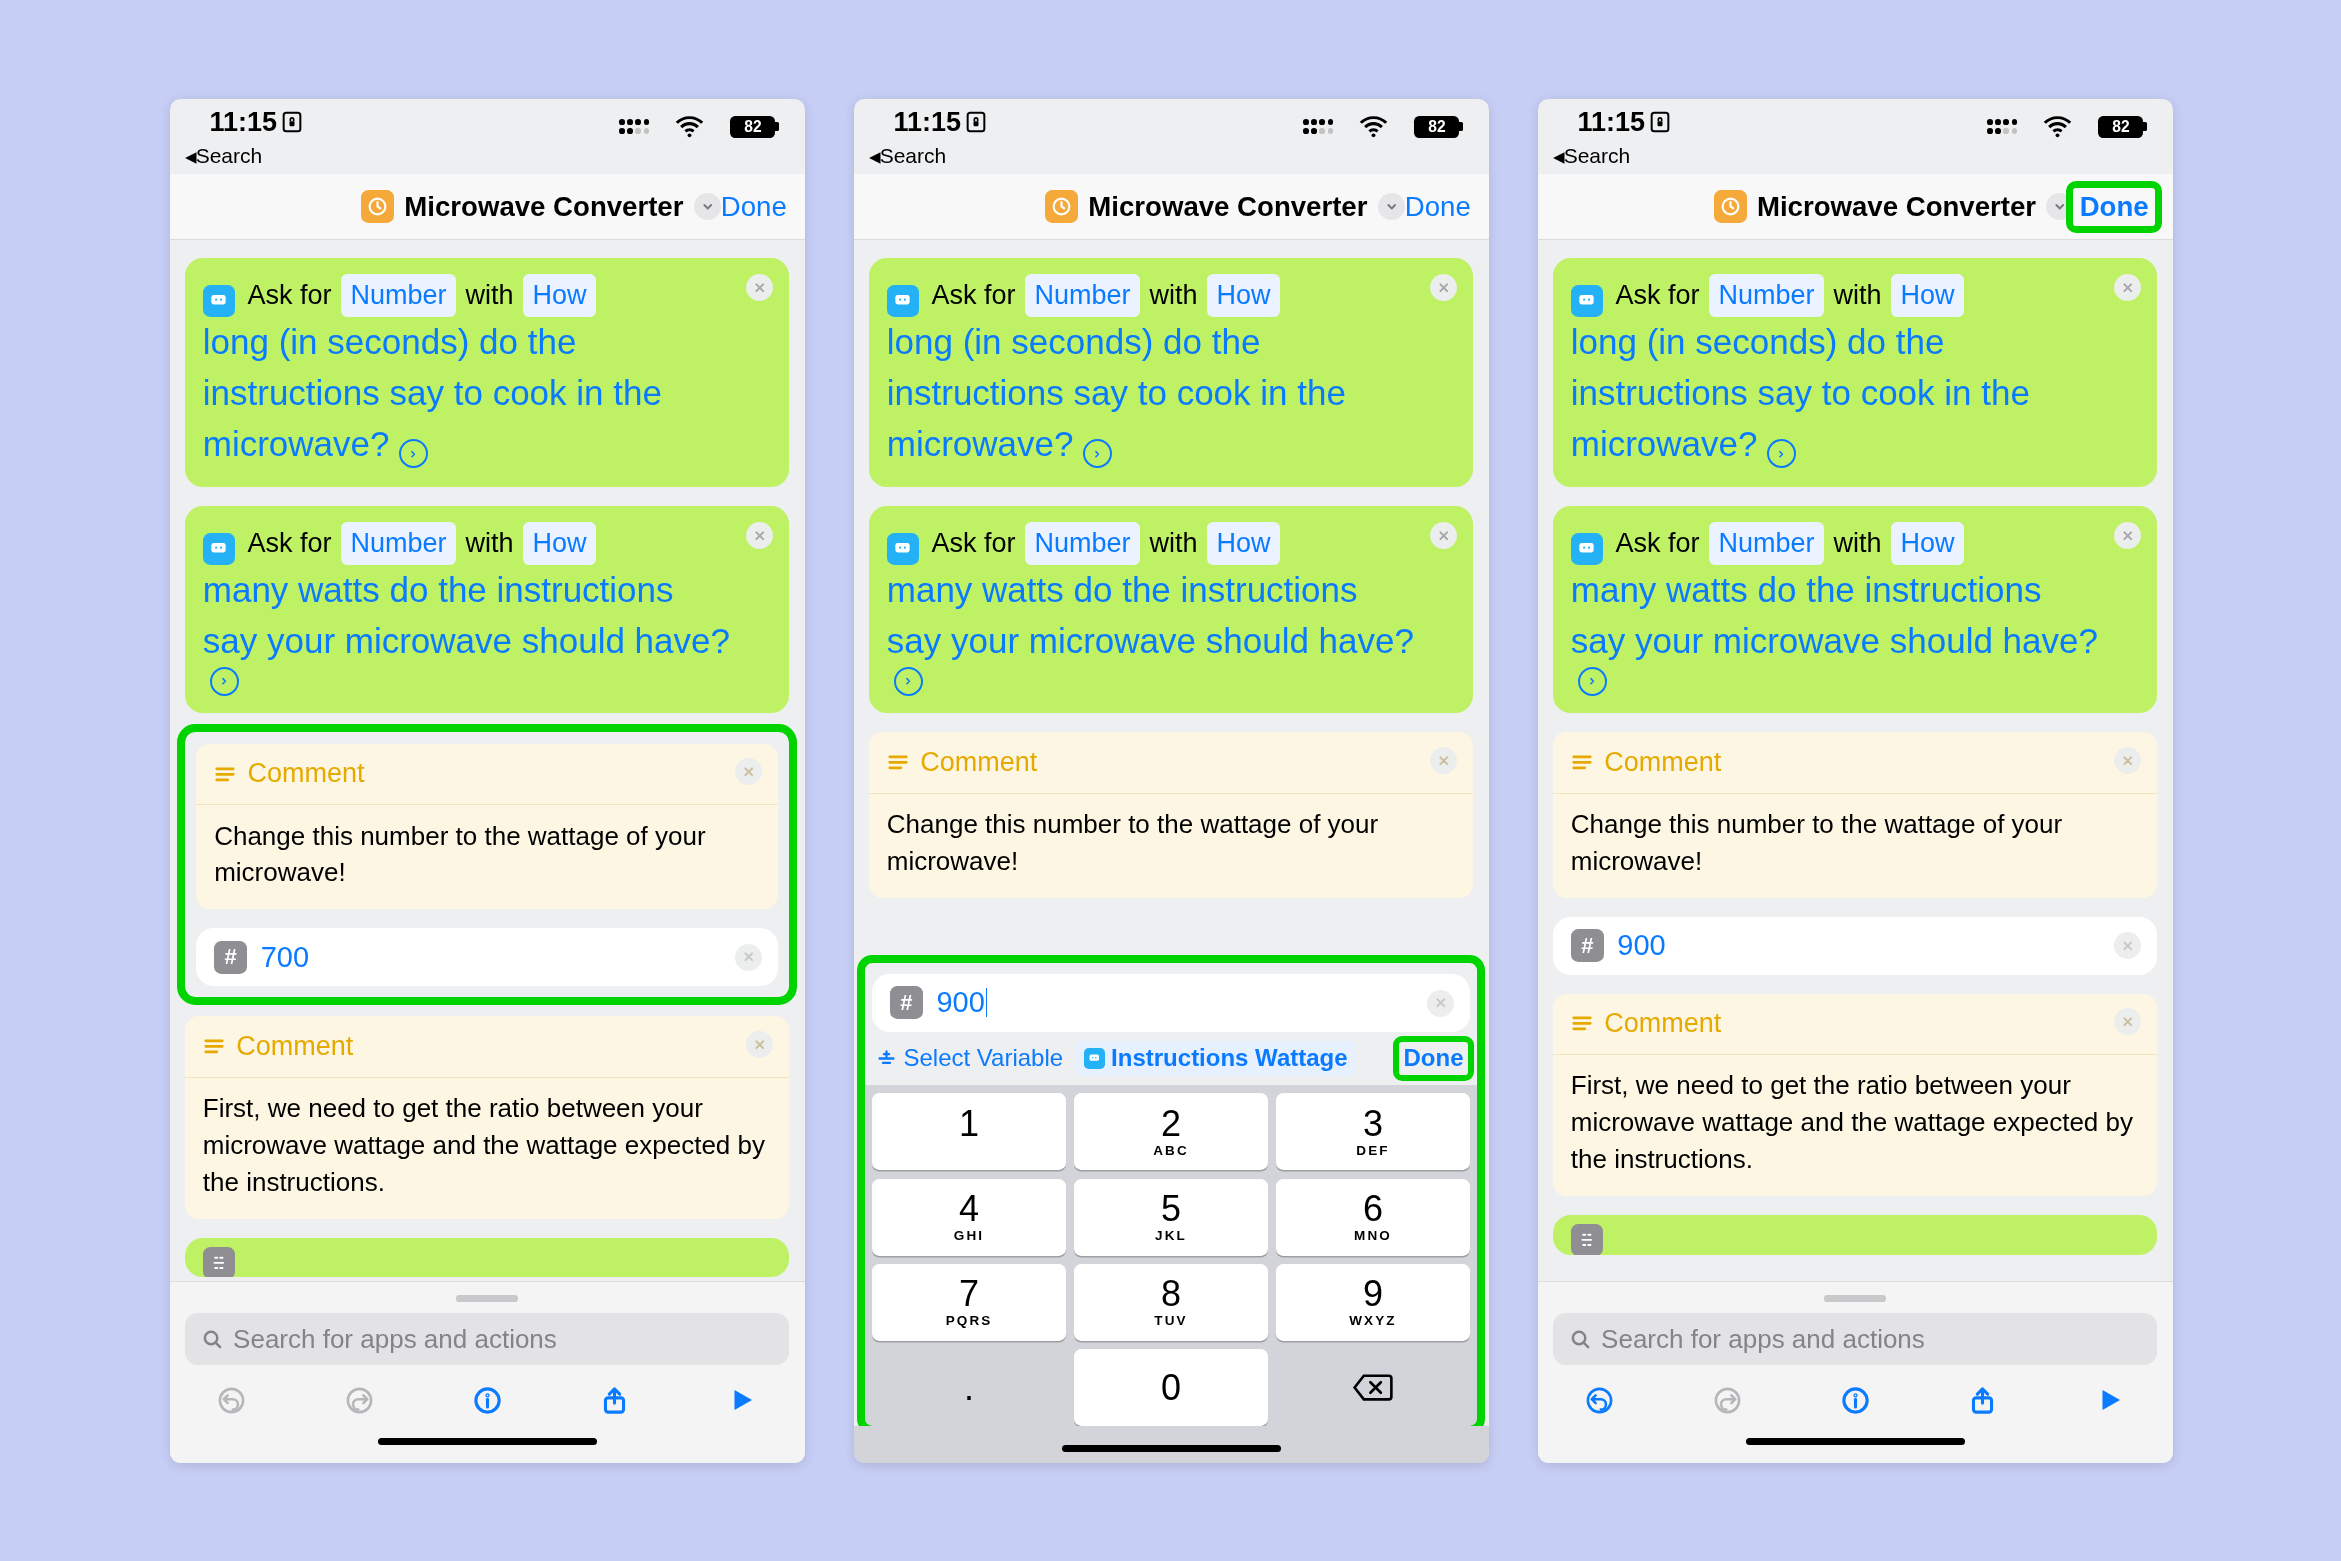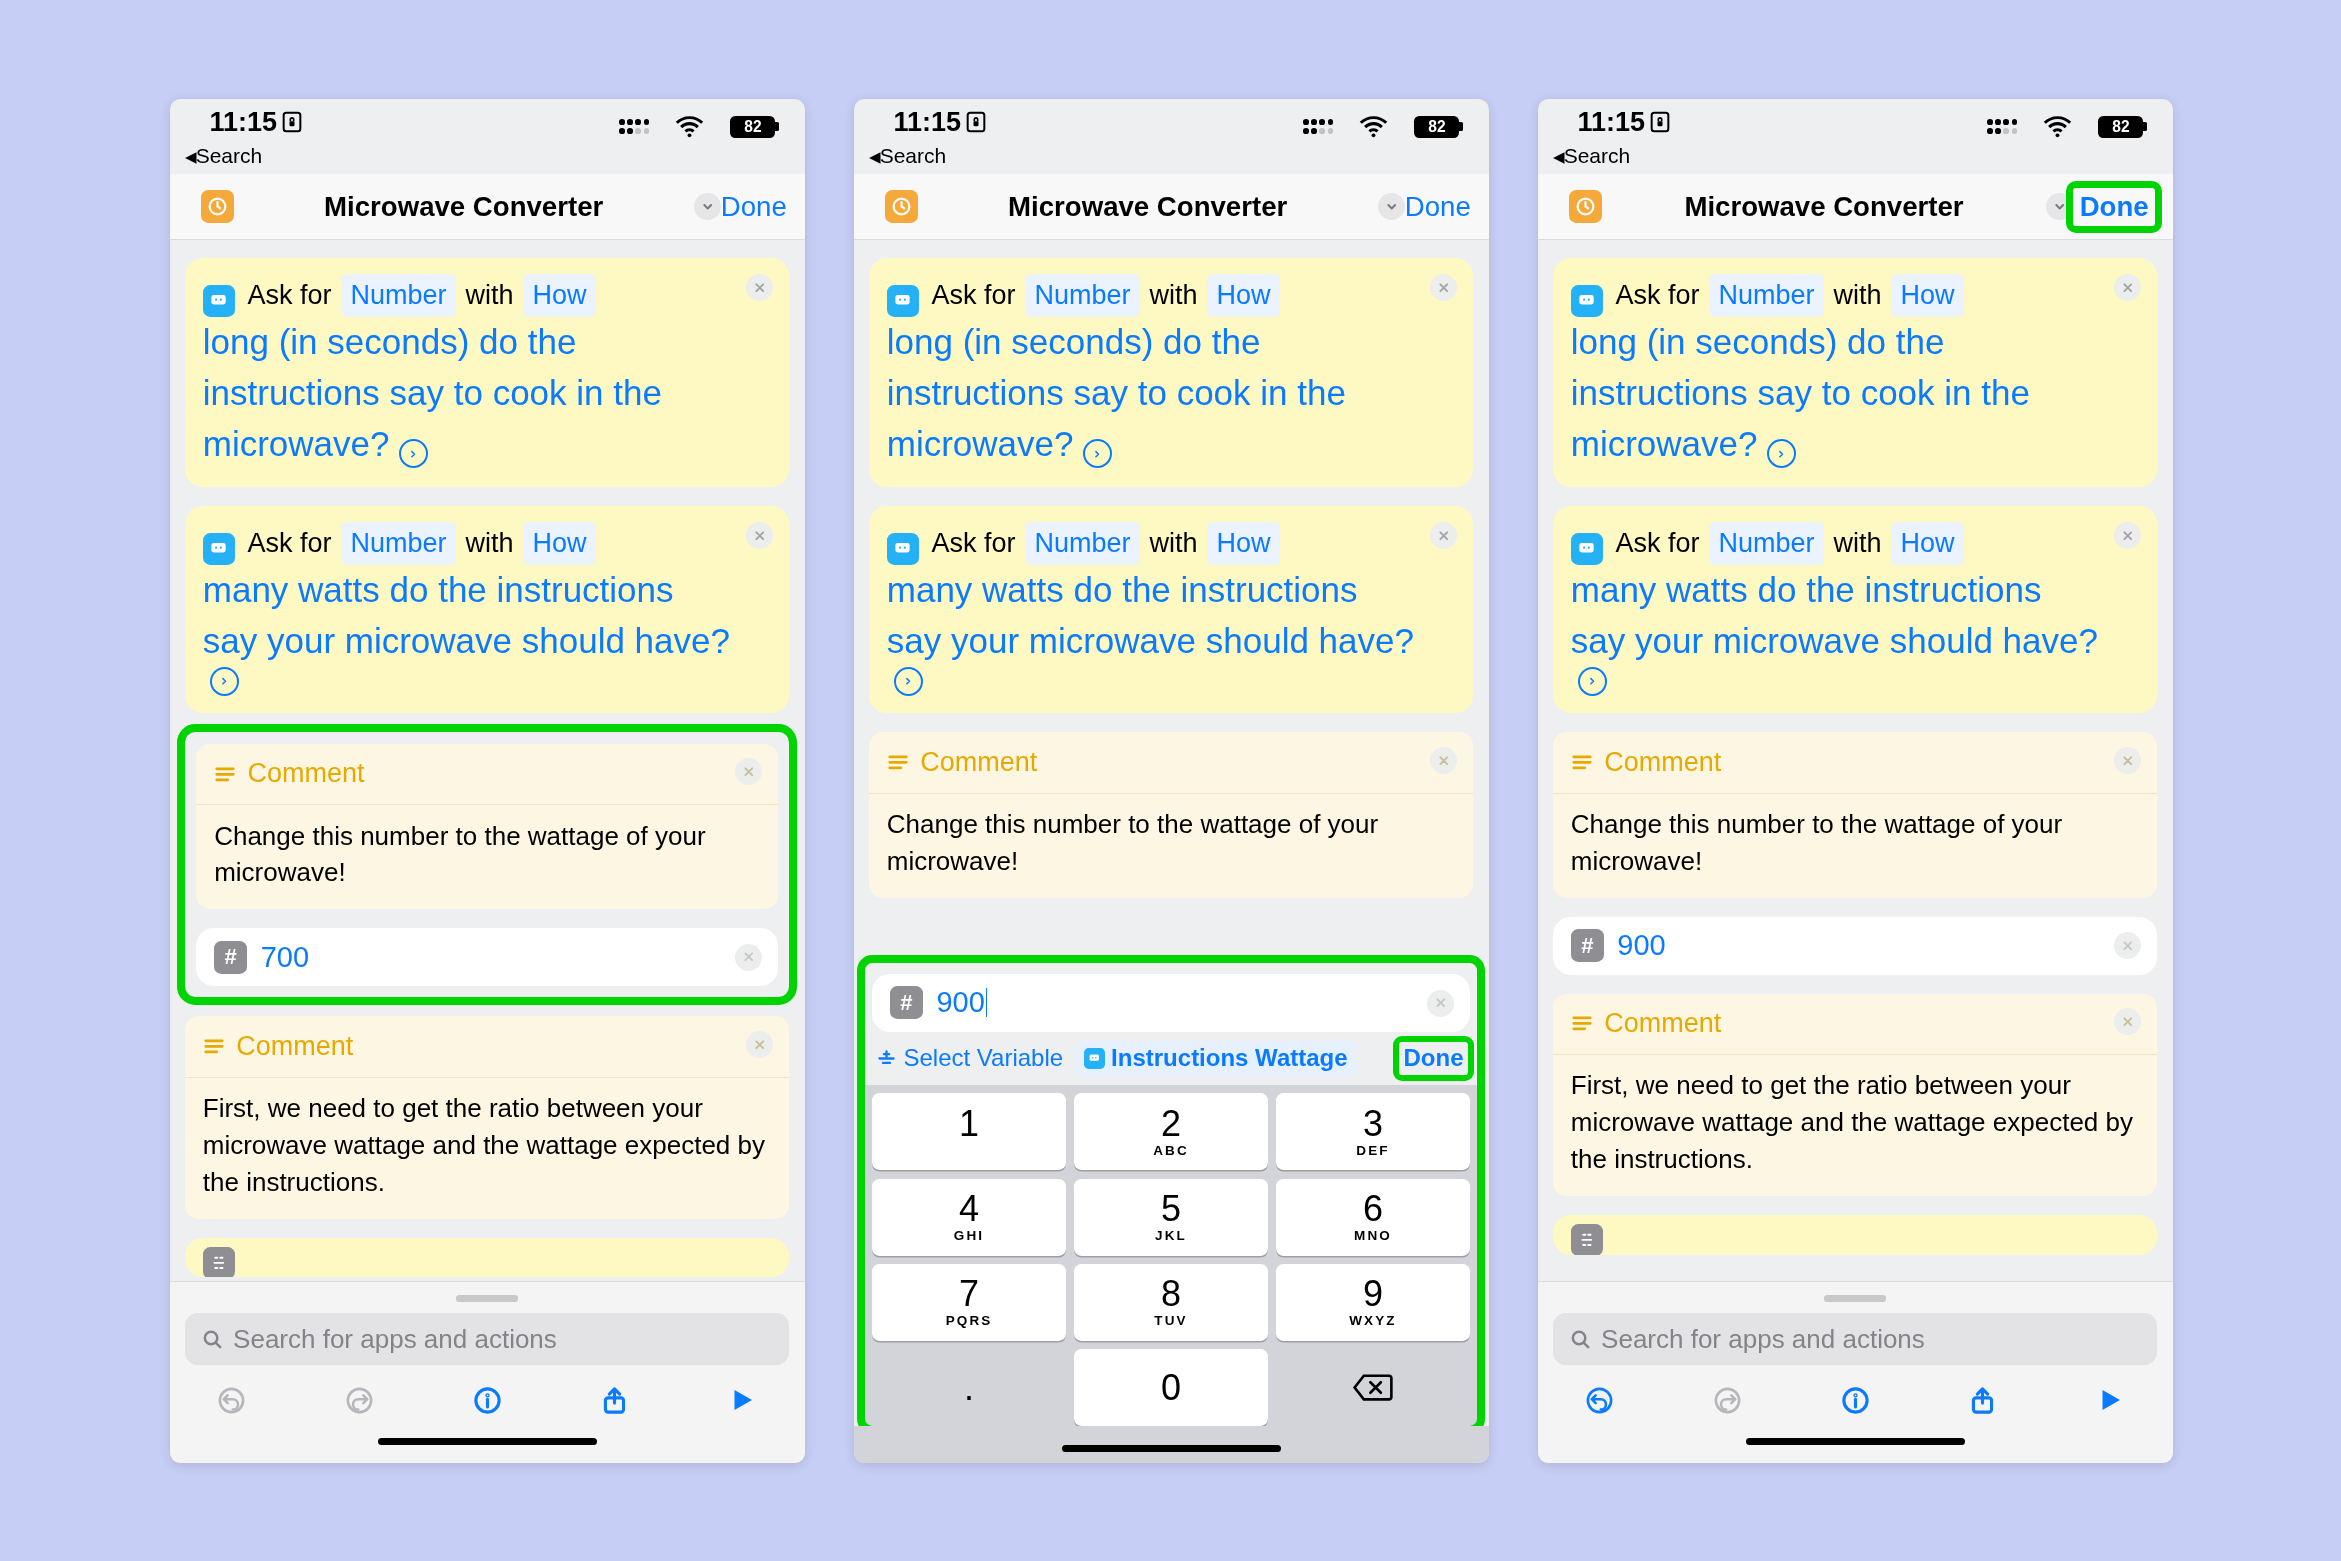--- a/index.html
+++ b/index.html
@@ -46,39 +46,39 @@
   }
   .back-chev{font-size:23px;line-height:1;margin-right:-1px;}
   
   .navbar{
     background:#f8f8f8;
     border-bottom:0.5px solid #dcdcdc;
     height:65px;
     display:flex;align-items:center;
     padding:0 17.7px 0 31px;
   }
-  .nav-center{flex:1;display:flex;align-items:center;justify-content:space-between;gap:10.4px;}
+  .nav-center{flex:1;display:flex;align-items:center;justify-content:flex-end;gap:10.4px;}
   .nav-appicon{
     width:33px;height:33px;border-radius:7.3px;background:#f6a93b;
     display:flex;align-items:center;justify-content:center;
   }
   .nav-title{font-size:27.6px;font-weight:600;color:#000;}
   .nav-chevcirc{
     width:27px;height:27px;border-radius:50%;background:#e6e6e8;
     display:flex;align-items:center;justify-content:center;
   }
   .nav-done{font-size:27.6px;color:#0a7aff;font-weight:400;}
   
   .content{
     flex:1;overflow:hidden;
     padding:18px 15.6px 0 15.6px;
     display:flex;flex-direction:column;gap:19px;
   }
   .card{
-    background:#fef9c3;border-radius:17.7px;
+    background:#bef264;border-radius:17.7px;
     padding:15.6px 17.7px 17.7px 17.7px;
     position:relative;
     line-height:1.45;
   }
   .card-close{
     position:absolute;top:15.6px;right:15.6px;
     width:27px;height:27px;border-radius:50%;
     background:#eceded;display:flex;align-items:center;justify-content:center;
   }
   .action-icon{

